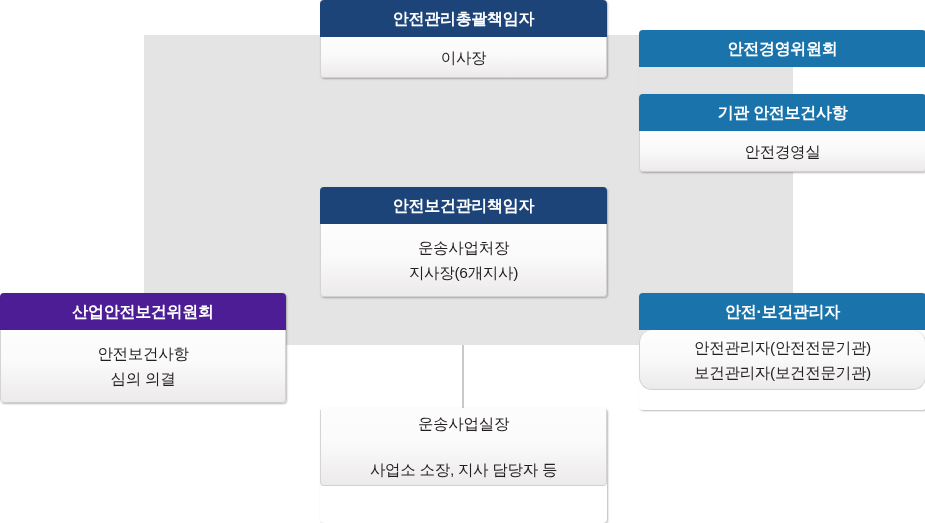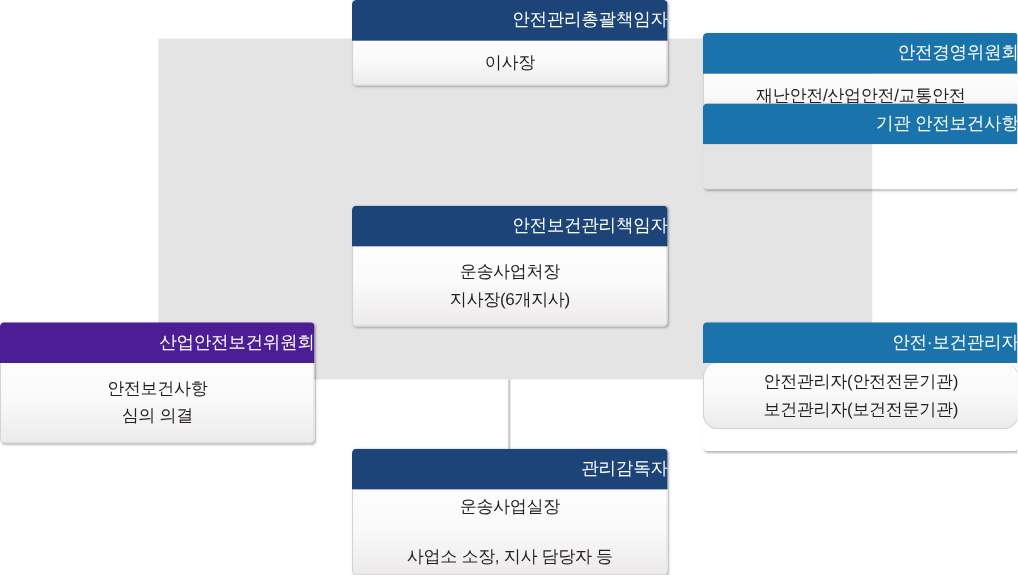--- a/index.html
+++ b/index.html
@@ -34,23 +34,23 @@
   .node {
     position: absolute;
     border-radius: 4px;
     box-shadow: 1px 1px 2px rgba(0,0,0,0.28);
     overflow: hidden;
     box-sizing: border-box;
   }
   .node .node-head {
     height: 37px;
     line-height: 37px;
-    text-align: right;
+    text-align: center;
     color: #ffffff;
-    font-weight: normal;
+    font-weight: bold;
     font-size: 16px;
     letter-spacing: -0.3px;
     white-space: nowrap;
   }
   .node .node-body {
     background: linear-gradient(to bottom, #fdfdfd 0%, #fbfafa 45%, #eceaea 100%);
     border-left: 1px solid #d4d4d4;
     border-right: 1px solid #d4d4d4;
     border-bottom: 1px solid #d0d0d0;
     border-bottom-left-radius: 4px;
@@ -103,27 +103,27 @@
 
   <div class="node theme-navy" id="node-safety-general-manager">
     <div class="node-head">안전관리총괄책임자</div>
     <div class="node-body">
       <div class="line">이사장</div>
     </div>
   </div>
 
   <div class="node theme-blue" id="node-safety-mgmt-committee">
     <div class="node-head">안전경영위원회</div>
-    <div class="node-body">
-      <div class="line">재난안전/산업안전/교통안전</div>
-    </div>
   </div>
 
   <div class="node theme-blue" id="node-safety-dedicated-org">
     <div class="node-head">기관 안전보건사항</div>
+    <div class="node-body">
+      <div class="line">안전경영실</div>
+    </div>
   </div>
 
   <div class="node theme-navy" id="node-safety-health-manager">
     <div class="node-head">안전보건관리책임자</div>
     <div class="node-body">
       <div class="line">운송사업처장</div>
       <div class="line">지사장(6개지사)</div>
     </div>
   </div>
 
@@ -137,20 +137,19 @@
 
   <div class="node theme-blue" id="node-safety-health-officer">
     <div class="node-head">안전·보건관리자</div>
     <div class="node-body">
       <div class="line">안전관리자(안전전문기관)</div>
       <div class="line">보건관리자(보건전문기관)</div>
     </div>
   </div>
 
   <div class="node theme-navy" id="node-supervisor">
-    <div class="node-head">관리감독자</div>
     <div class="node-body">
       <div class="line">운송사업실장</div>
       <div class="line">사업소 소장, 지사 담당자 등</div>
     </div>
   </div>
 
 </div>
 
 </body></html>

